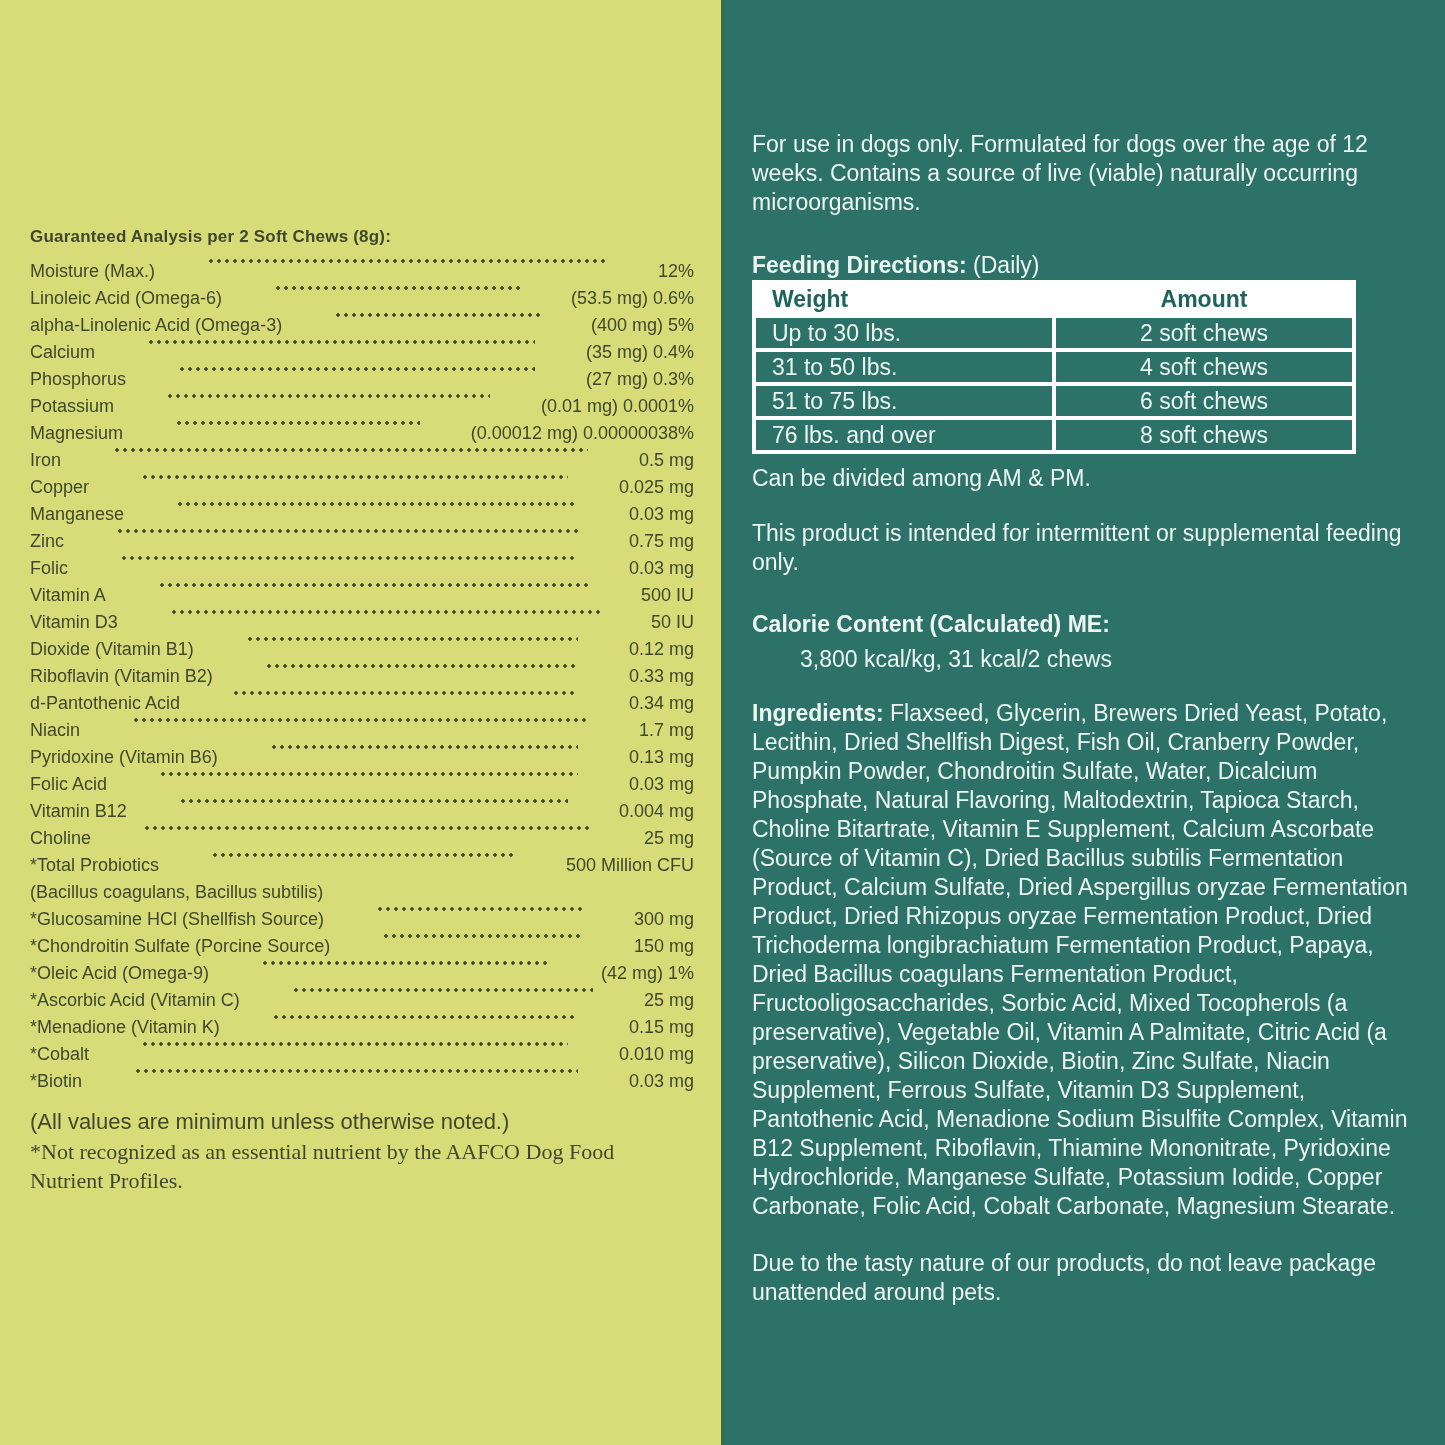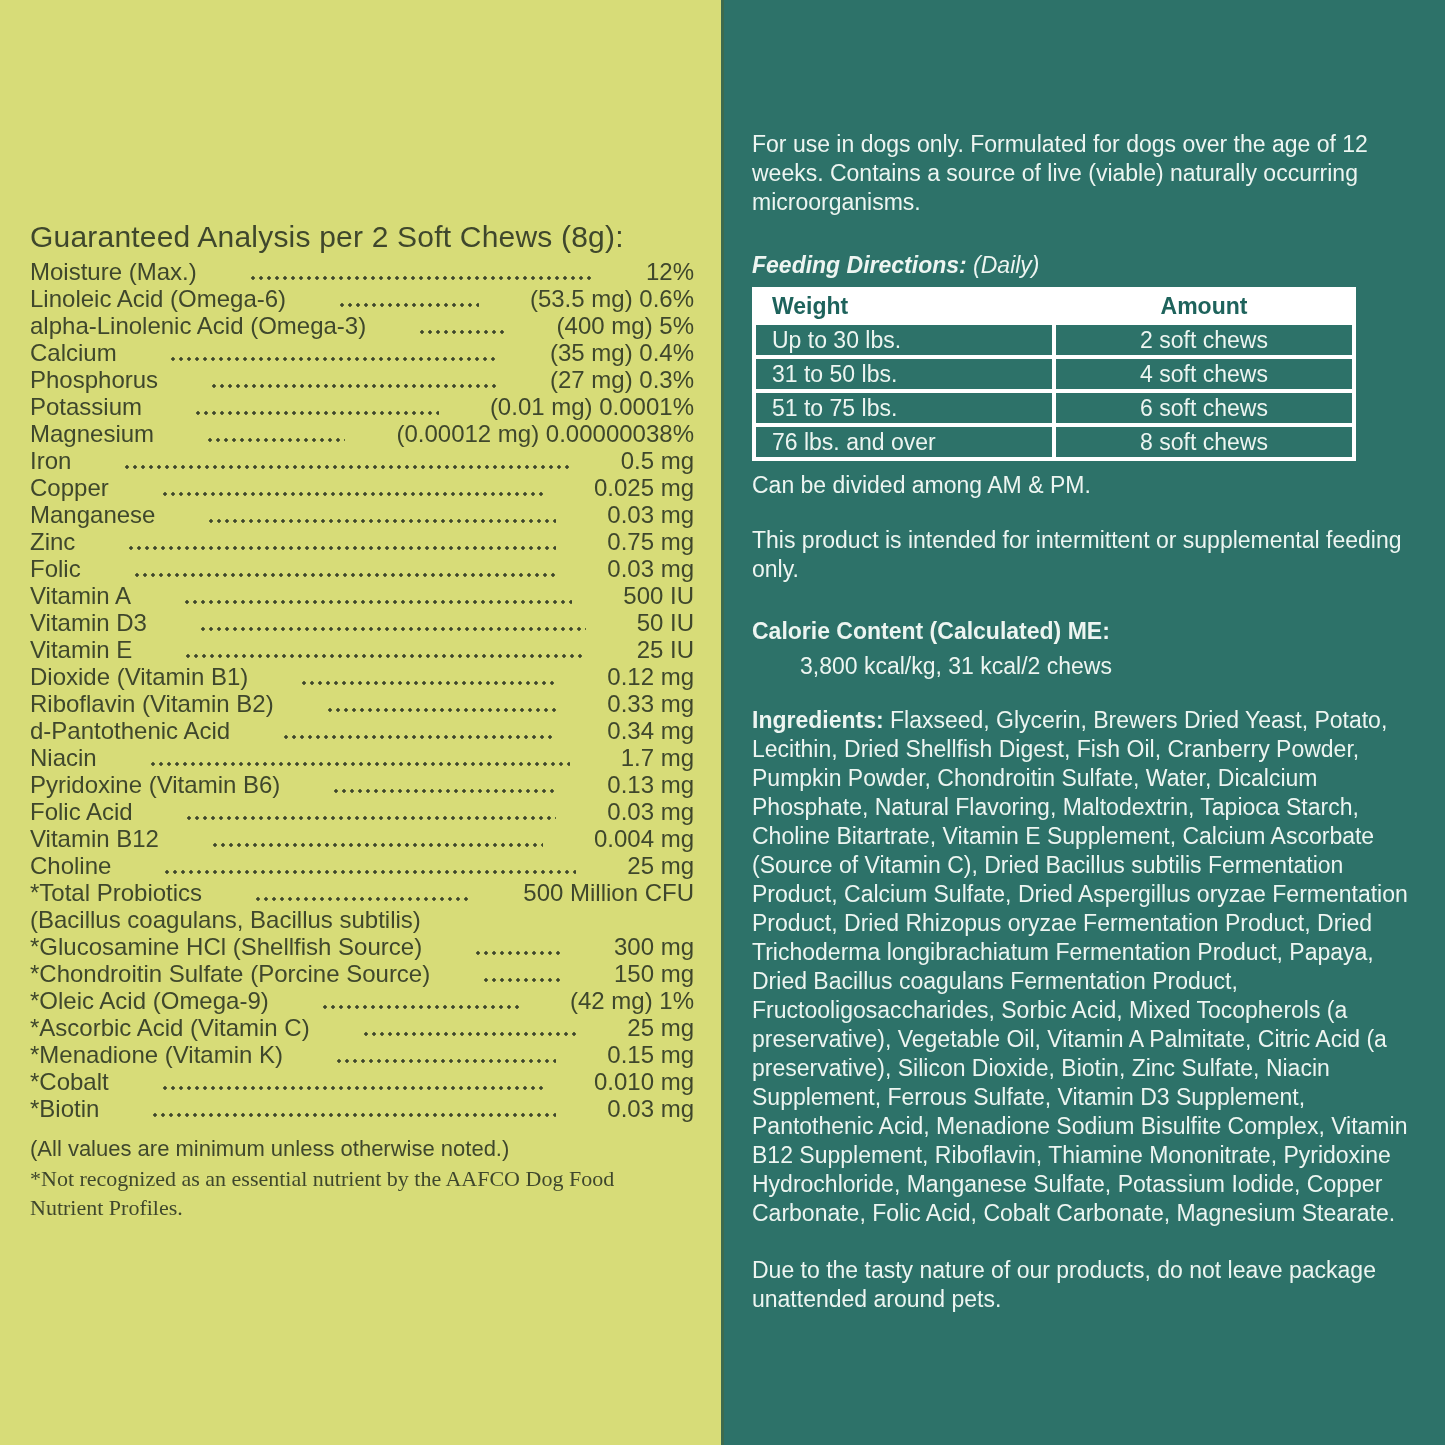--- a/index.html
+++ b/index.html
@@ -17,25 +17,25 @@
   .canvas{width:1445px;height:1445px;display:flex;overflow:hidden;}
 
   
   .left-panel{
     width:721px;height:100%;
     background:var(--left_bg);
     color:var(--left_text);
     padding:222px 27px 0 30px;
   }
   .ga-title{
-    font-size:30px;font-weight:normal;line-height:30px;
+    font-size:17px;font-weight:bold;line-height:30px;
     margin-bottom:6px;letter-spacing:.2px;
   }
   .ga-list{display:flex;flex-direction:column;}
-  .ga-row{display:flex;align-items:flex-end;height:27px;font-size:24px;line-height:26px;gap:48px;}
+  .ga-row{display:flex;align-items:flex-start;height:27px;font-size:18px;line-height:26px;gap:48px;}
   .ga-label{white-space:nowrap;}
   .ga-value{white-space:nowrap;}
   .ga-leader{
     flex:1;height:6px;min-width:10px;
     margin:0 3px 4px 4px;
     background-image:radial-gradient(circle,var(--left_text) 1.5px,transparent 1.9px);
     background-size:8px 6px;
     background-repeat:repeat-x;
     background-position:left bottom;
   }
@@ -45,21 +45,21 @@
   
   .right-panel{
     flex:1;height:100%;
     background:var(--right_bg);
     color:var(--right_text);
     border-left:3px solid var(--divider);
     padding:130px 33px 0 28px;
     font-size:23px;line-height:29px;
   }
   .intro{margin-bottom:34px;}
-  .fd-heading{margin-bottom:7px;font-style:italic;}
+  .fd-heading{}
   .bold{font-weight:bold;}
   .fd-table{
     width:604px;
     background:var(--table_border);
     padding:4px;
     display:grid;
     grid-template-columns:1fr 1fr;
     gap:4px;
     margin-bottom:10px;
   }
@@ -151,25 +151,20 @@
         </div>
         <div class="ga-row">
           <span class="ga-label">Vitamin A</span>
           <span class="ga-leader"></span>
           <span class="ga-value">500 IU</span>
         </div>
         <div class="ga-row">
           <span class="ga-label">Vitamin D3 </span>
           <span class="ga-leader"></span>
           <span class="ga-value">50 IU</span>
-        </div>
-        <div class="ga-row">
-          <span class="ga-label">Vitamin E</span>
-          <span class="ga-leader"></span>
-          <span class="ga-value">25 IU</span>
         </div>
         <div class="ga-row">
           <span class="ga-label">Dioxide (Vitamin B1)</span>
           <span class="ga-leader"></span>
           <span class="ga-value">0.12 mg</span>
         </div>
         <div class="ga-row">
           <span class="ga-label">Riboflavin (Vitamin B2)</span>
           <span class="ga-leader"></span>
           <span class="ga-value">0.33 mg</span>

